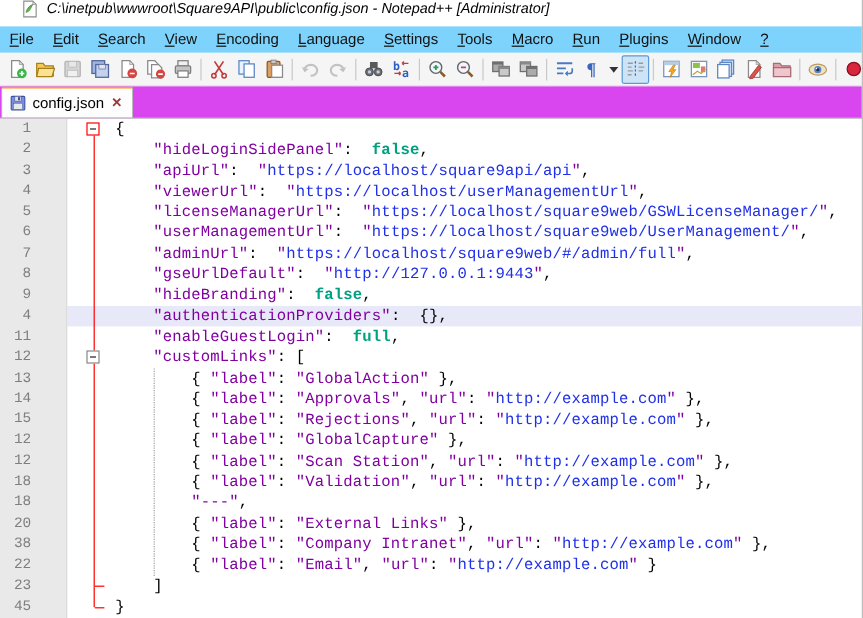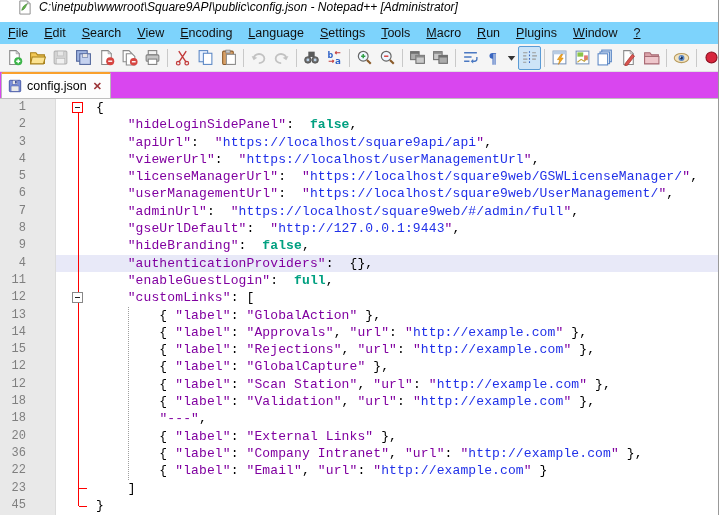--- a/index.html
+++ b/index.html
@@ -385,21 +385,21 @@
         <div class="num">11</div>
         <div class="num">12</div>
         <div class="num">13</div>
         <div class="num">14</div>
         <div class="num">15</div>
         <div class="num">12</div>
         <div class="num">12</div>
         <div class="num">18</div>
         <div class="num">18</div>
         <div class="num">20</div>
-        <div class="num">36</div>
+        <div class="num">38</div>
         <div class="num">22</div>
         <div class="num">23</div>
         <div class="num">45</div>
       </div>
     <div class="fold-margin">
         <div class="fold-vline" style="top: 13px; height: 393.55px;"></div>
         <div class="fold-box" style="top: 3px;"></div>
         <div class="fold-box plain" style="top: 193.3px;"></div>
         <div class="fold-tick" style="top: 389.25px;"></div>
         <div class="fold-tick" style="top: 406.55px;"></div>

